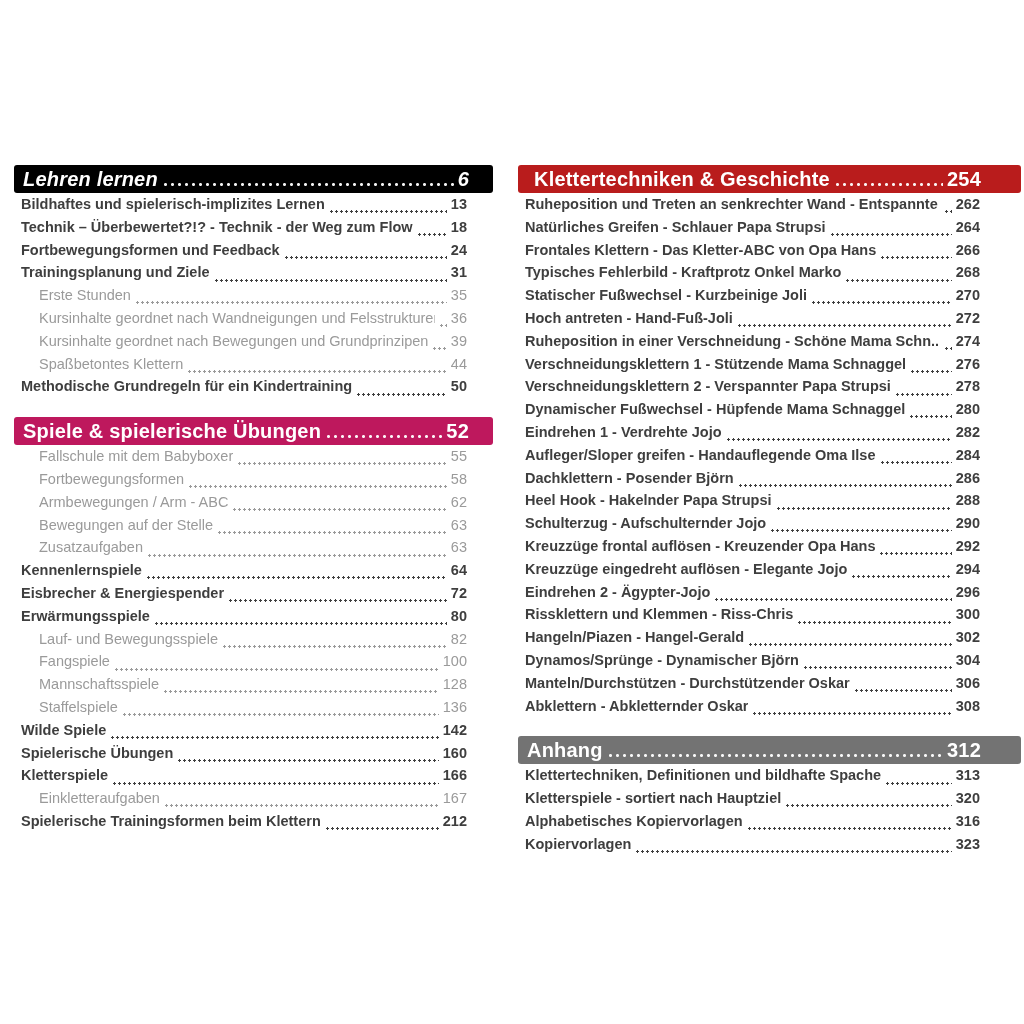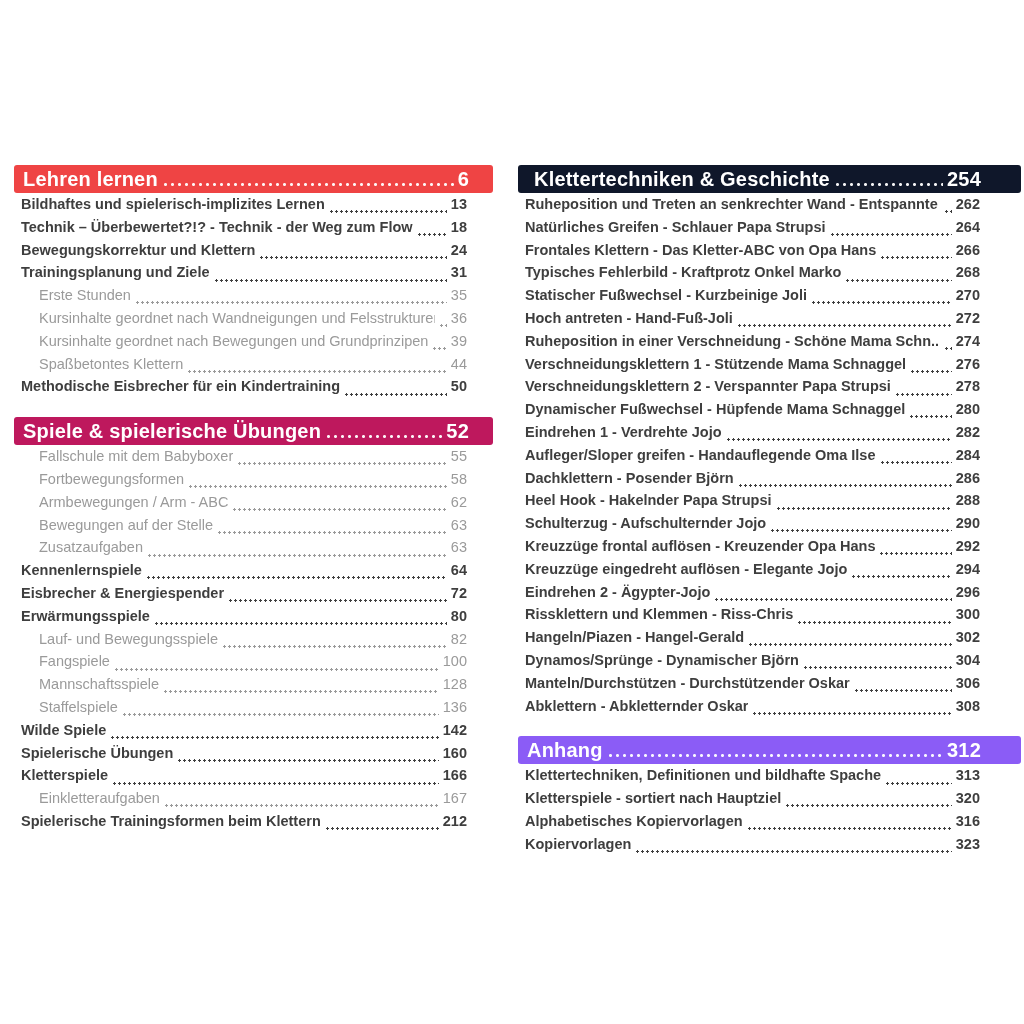--- a/index.html
+++ b/index.html
@@ -61,37 +61,37 @@
     background-position:left bottom 5.5px;
     background-size:5px 3px;
   }
 </style>
 </head>
 <body style="background: rgb(255, 255, 255);">
 
 <div class="page">
   <div class="col col-left">
       <div class="sec">
-        <div class="hdr" style="background: #ef4444;">
+        <div class="hdr" style="background: #000000; font-style: italic;">
           <span class="t">Lehren lernen</span>
           <span class="leader"></span>
           <span class="num">6</span>
         </div>
         <div class="row">
           <span class="t">Bildhaftes und spielerisch-implizites Lernen</span>
           <span class="leader"></span>
           <span class="num">13</span>
         </div>
         <div class="row">
           <span class="t">Technik – Überbewertet?!? - Technik - der Weg zum Flow</span>
           <span class="leader"></span>
           <span class="num">18</span>
         </div>
         <div class="row">
-          <span class="t">Bewegungskorrektur und Klettern</span>
+          <span class="t">Fortbewegungsformen und Feedback</span>
           <span class="leader"></span>
           <span class="num">24</span>
         </div>
         <div class="row">
           <span class="t">Trainingsplanung und Ziele</span>
           <span class="leader"></span>
           <span class="num">31</span>
         </div>
         <div class="row sub">
           <span class="t">Erste Stunden</span>
@@ -107,21 +107,21 @@
           <span class="t">Kursinhalte geordnet nach Bewegungen und Grundprinzipen</span>
           <span class="leader"></span>
           <span class="num">39</span>
         </div>
         <div class="row sub">
           <span class="t">Spaßbetontes Klettern</span>
           <span class="leader"></span>
           <span class="num">44</span>
         </div>
         <div class="row">
-          <span class="t">Methodische Eisbrecher für ein Kindertraining</span>
+          <span class="t">Methodische Grundregeln für ein Kindertraining</span>
           <span class="leader"></span>
           <span class="num">50</span>
         </div>
       </div>
       <div class="sec">
         <div class="hdr" style="background: #be185d;">
           <span class="t">Spiele &amp; spielerische Übungen</span>
           <span class="leader"></span>
           <span class="num">52</span>
         </div>
@@ -207,21 +207,21 @@
         </div>
         <div class="row">
           <span class="t">Spielerische Trainingsformen beim Klettern</span>
           <span class="leader"></span>
           <span class="num">212</span>
         </div>
       </div>
     </div>
   <div class="col col-right">
       <div class="sec">
-        <div class="hdr" style="background: #0f172a; padding-left: 16px;">
+        <div class="hdr" style="background: #b91c1c; padding-left: 16px;">
           <span class="t">Klettertechniken &amp; Geschichte</span>
           <span class="leader"></span>
           <span class="num">254</span>
         </div>
         <div class="row">
           <span class="t">Ruheposition und Treten an senkrechter Wand - Entspannte ...</span>
           <span class="leader"></span>
           <span class="num">262</span>
         </div>
         <div class="row">
@@ -329,21 +329,21 @@
           <span class="leader"></span>
           <span class="num">306</span>
         </div>
         <div class="row">
           <span class="t">Abklettern - Abkletternder Oskar</span>
           <span class="leader"></span>
           <span class="num">308</span>
         </div>
       </div>
       <div class="sec">
-        <div class="hdr" style="background: #8b5cf6;">
+        <div class="hdr" style="background: #737373;">
           <span class="t">Anhang</span>
           <span class="leader"></span>
           <span class="num">312</span>
         </div>
         <div class="row">
           <span class="t">Klettertechniken, Definitionen und bildhafte Spache</span>
           <span class="leader"></span>
           <span class="num">313</span>
         </div>
         <div class="row">

